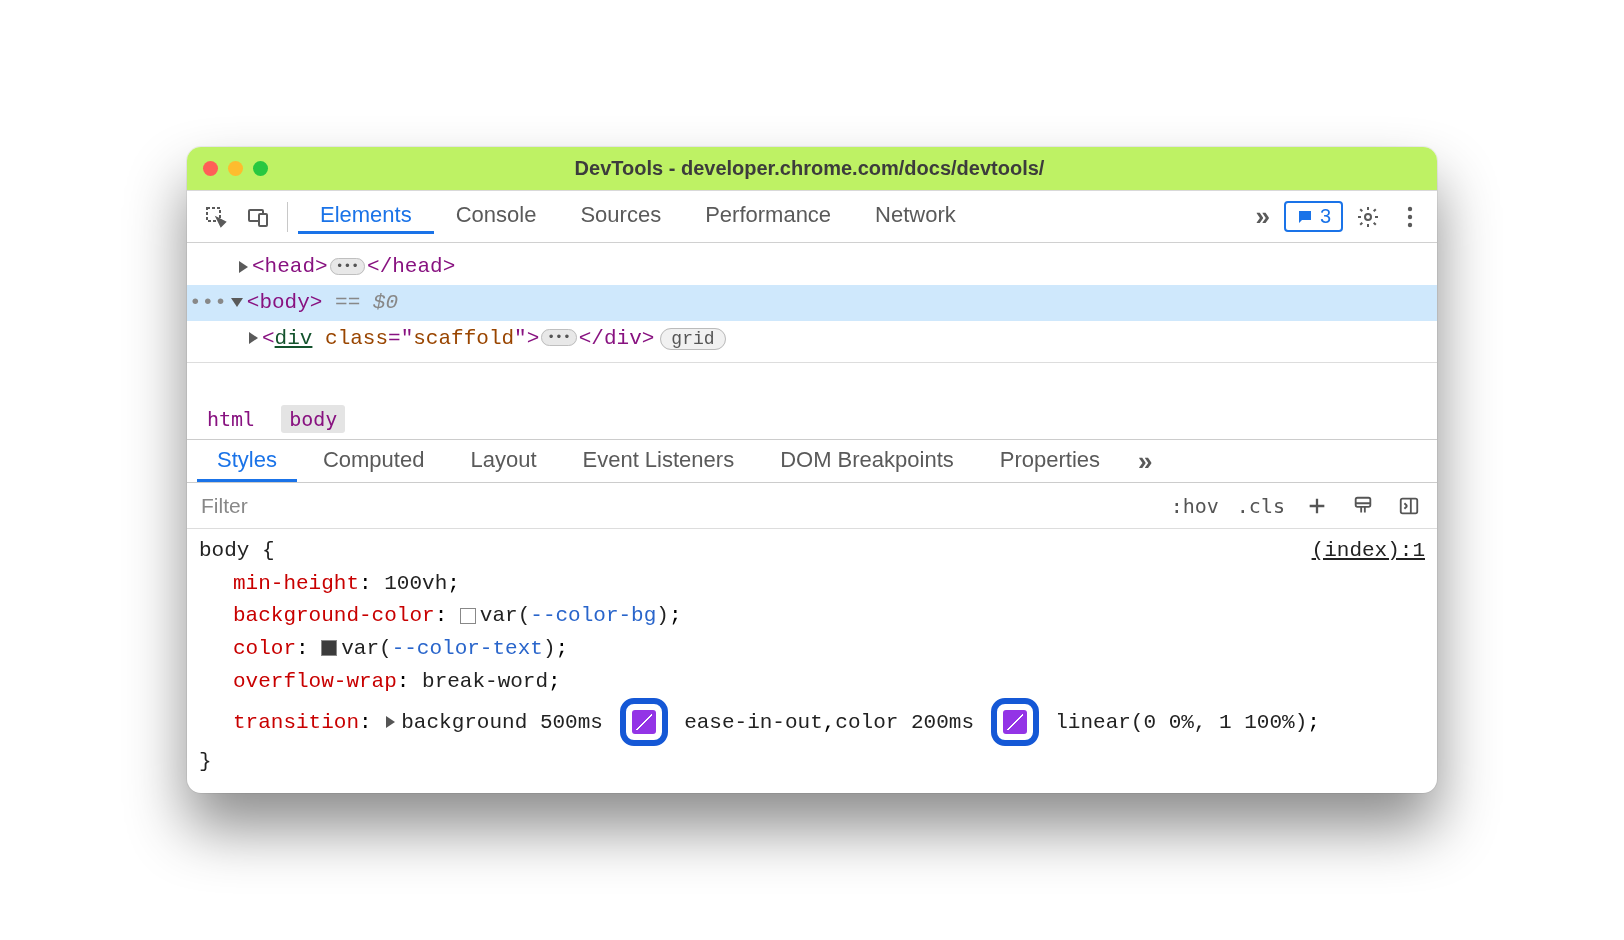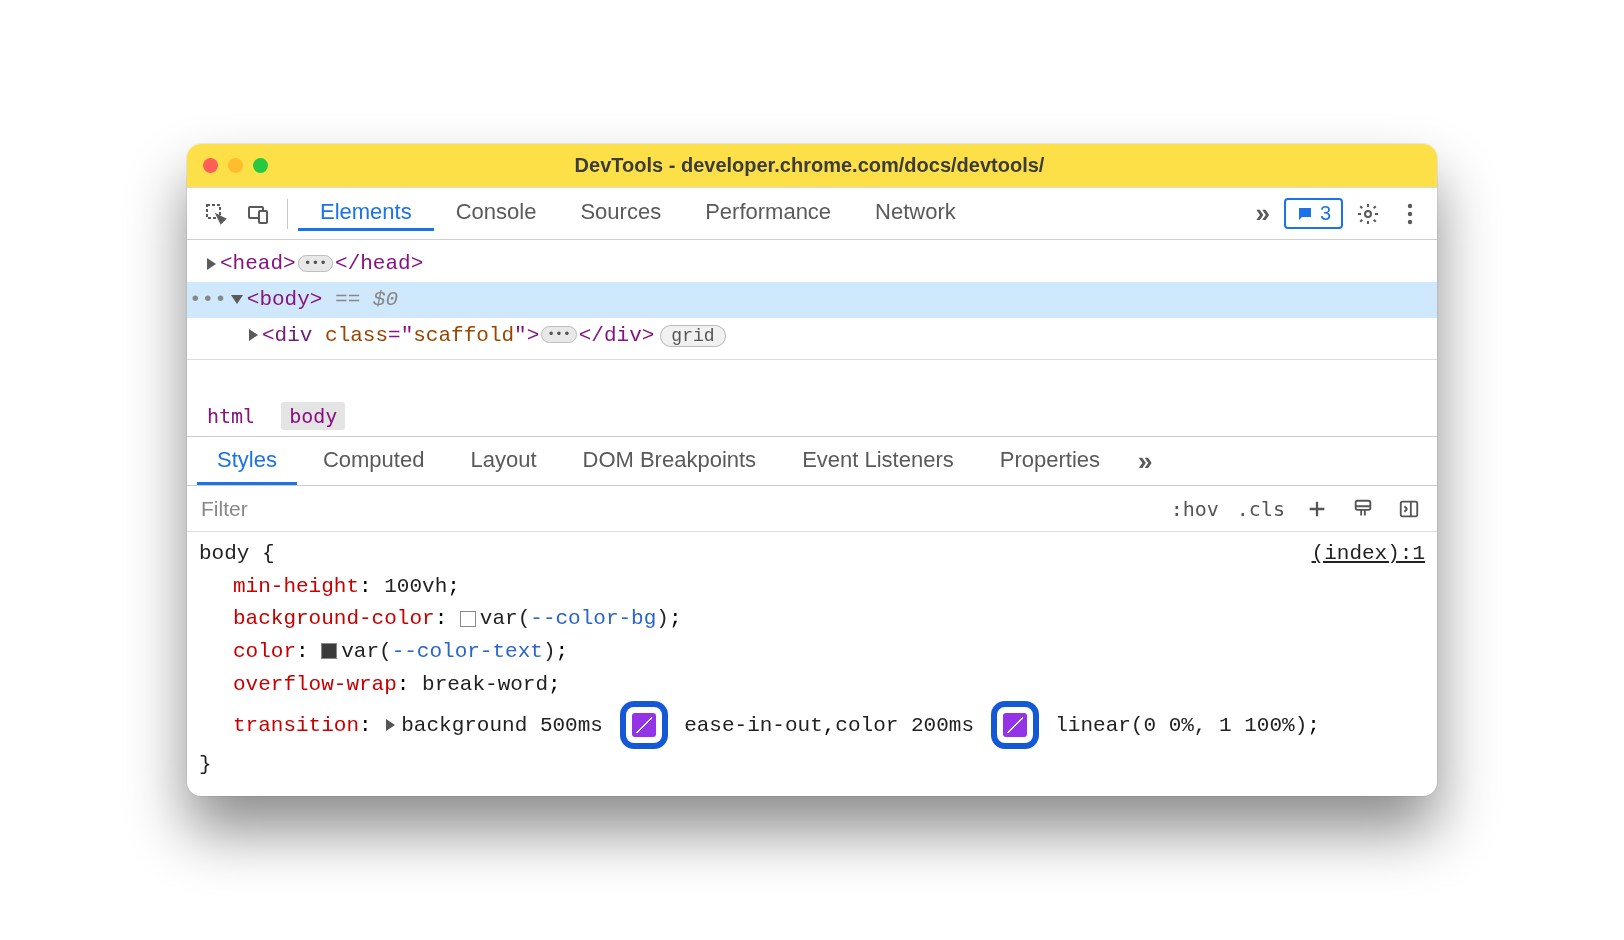--- a/index.html
+++ b/index.html
@@ -14,21 +14,21 @@
 }
 .window-container {
   width: 1250px;
   border-radius: 14px;
   background: #fff;
   box-shadow: 0 35px 60px rgba(0,0,0,0.45), 0 0 0 1px rgba(0,0,0,0.06);
   overflow: hidden;
 }
 .titlebar {
   height: 44px;
-  background: #fde047;
+  background: #bef264;
   display: flex;
   align-items: center;
   padding: 0 16px;
   border-bottom: 1px solid #d9d9d9;
 }
 .traffic-lights { display: flex; gap: 10px; }
 .traffic-dot { width: 15px; height: 15px; border-radius: 50%; }
 .dot-red { background: #ff5f57; }
 .dot-yellow { background: #febc2e; }
 .dot-green { background: #28c840; }
@@ -101,21 +101,21 @@
   display: flex; align-items: center; justify-content: center;
   color: #5a5a5a;
 }
 .dom-panel {
   font-family: Menlo, Monaco, "Courier New", monospace;
   font-size: 21px;
   padding: 6px 0 6px 0;
   line-height: 1.7;
 }
 .dom-line { white-space: nowrap; }
-.dom-l1 { padding-left: 20px; }
+.dom-l1 { padding-left: 52px; }
 .dom-l2 { padding-left: 62px; }
 .dom-selected {
   background: #cfe8fc;
   display: flex;
   align-items: center;
 }
 .dom-selected-dots {
   color: #888;
   padding-left: 2px;
 }
@@ -128,21 +128,21 @@
 .disclosure.right {
   border-top: 6px solid transparent;
   border-bottom: 6px solid transparent;
   border-left: 9px solid #5a5a5a;
 }
 .disclosure.down {
   border-left: 6px solid transparent;
   border-right: 6px solid transparent;
   border-top: 9px solid #5a5a5a;
 }
-.tag-name { color: #701a75; }
+.tag-name { color: #14532d; text-decoration: underline; }
 .attr-name { color: #994500; }
 .angle { color: #881280; }
 .dom-ellipsis {
   background: #e8e8e8;
   border: 1px solid #bfbfbf;
   border-radius: 10px;
   font-size: 13px;
   padding: 0 5px;
   color: #555;
   vertical-align: middle;
@@ -169,21 +169,21 @@
   gap: 18px;
 }
 .breadcrumb .crumb { padding: 2px 8px; margin-top: 36px; }
 .breadcrumb .crumb.active { background: #e4e4e4; border-radius: 3px; }
 .subtabs {
   display: flex;
   align-items: center;
   border-top: 1px solid #ccc;
   border-bottom: 1px solid #ccc;
   padding: 0 10px;
-  height: 50px;
+  height: 44px;
   gap: 6px;
 }
 .subtab {
   padding: 0 20px;
   height: 100%;
   display: flex;
   align-items: center;
   font-size: 22px;
   color: #5a5a5a;
   border-bottom: 3px solid transparent;
@@ -349,22 +349,22 @@
 
   <div class="breadcrumb">
     <span class="crumb">html</span>
     <span class="crumb active">body</span>
   </div>
 
   <div class="subtabs">
     <div class="subtab active">Styles</div>
     <div class="subtab">Computed</div>
     <div class="subtab">Layout</div>
+    <div class="subtab">Event Listeners</div>
     <div class="subtab">DOM Breakpoints</div>
-    <div class="subtab">Event Listeners</div>
     <div class="subtab">Properties</div>
     <div class="overflow-icon" style="margin-left:6px">»</div>
   </div>
 
   <div class="filter-row">
     <input class="filter-input" placeholder="Filter" style="">
     <div class="filter-tools">
       <span>:hov</span>
       <span>.cls</span>
       <span class="filter-tool-icon">

